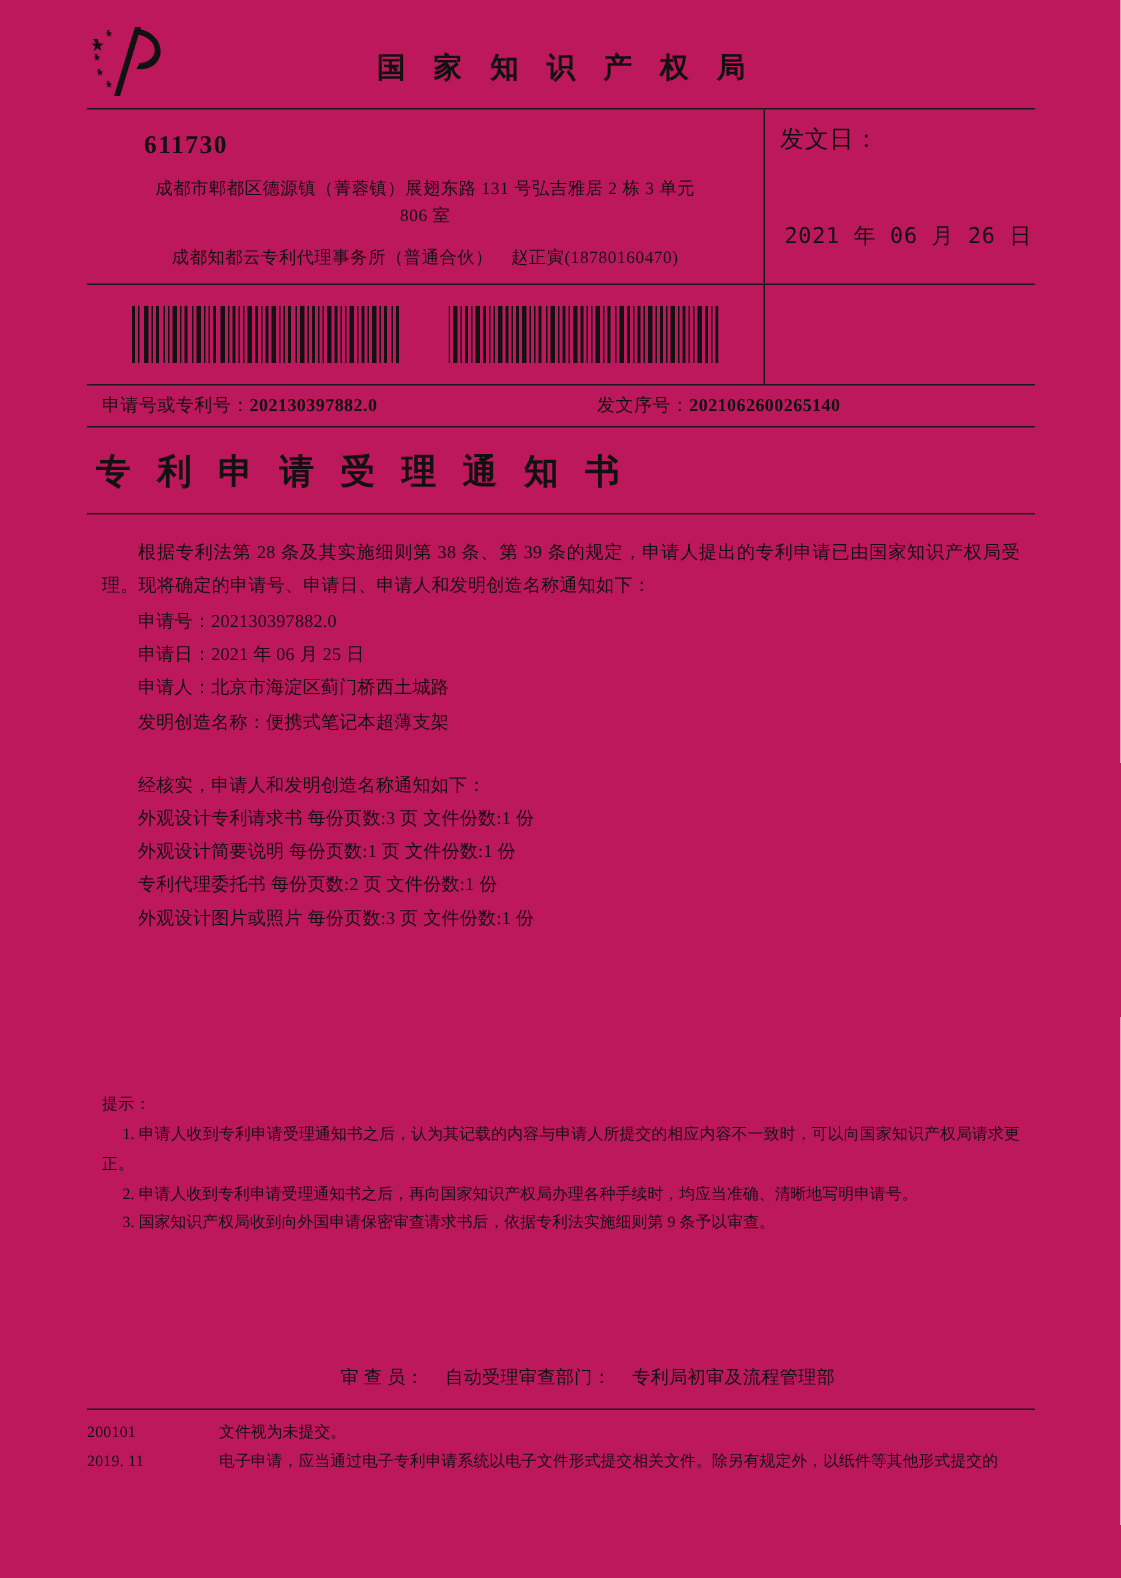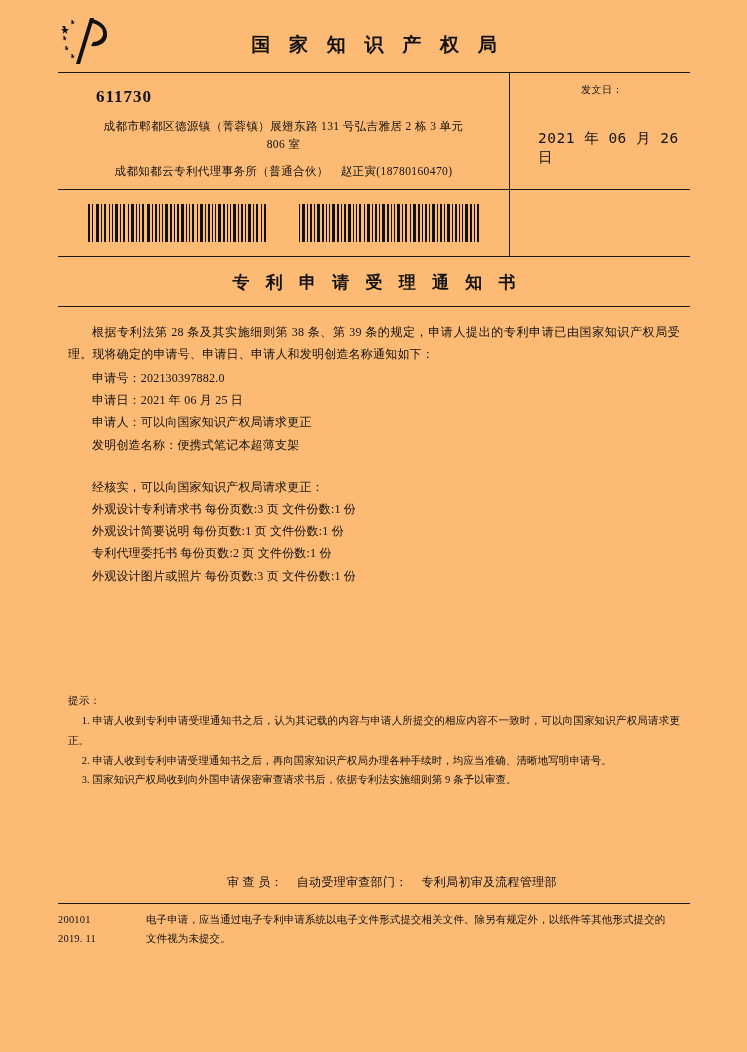--- a/index.html
+++ b/index.html
@@ -9,21 +9,21 @@
   }
   body {
     font-family: "Liberation Serif", serif;
     color: #111;
   }
   .page {
     position: relative;
     width: 747px;
     height: 1052px;
     margin: 0 auto;
-    background: #fdba74;
+    background: #be185d;
     overflow: hidden;
   }
   .doc {
     position: absolute;
     left: 58px;
     top: 14px;
     width: 632px;
   }
 
   
@@ -82,27 +82,26 @@
     margin-top: 10px;
     letter-spacing: 0.4px;
   }
   .addr-right {
     flex: 1;
     box-sizing: border-box;
     padding: 10px 6px 6px 10px;
     position: relative;
   }
   .issue-label {
-    font-size: 10px;
+    font-size: 16px;
     letter-spacing: 0.5px;
-    text-align: center;
   }
   .issue-date {
     position: absolute;
-    left: 28px;
+    left: 13px;
     bottom: 22px;
     font-family: "DejaVu Sans Mono", monospace;
     font-size: 14.5px;
     letter-spacing: 0.5px;
   }
 
   
   .bar-row {
     display: flex;
     border-bottom: 1.2px solid #1a1a1a;
@@ -142,22 +141,22 @@
   .num-right {
     flex: 1;
     letter-spacing: 0.3px;
   }
   .num-val {
     font-weight: bold;
   }
 
   
   .doc-title {
-    text-align: center;
-    font-size: 17px;
+    text-align: left;
+    font-size: 23px;
     font-weight: bold;
     letter-spacing: 6px;
     padding: 14px 0 12px 6px;
     border-bottom: 1.2px solid #1a1a1a;
   }
 
   
   .body {
     padding: 14px 10px 0 10px;
     font-size: 12px;
@@ -380,33 +379,41 @@
             <rect x="166" y="0" width="3" height="38"></rect>
               <rect x="171" y="0" width="2" height="38"></rect>
             <rect x="175" y="0" width="1" height="38"></rect>
               <rect x="178" y="0" width="2" height="38"></rect>
           </g>
         </svg>
       </div>
       <div class="bar-right"></div>
     </div>
 
+    <div class="num-row">
+      <div class="num-left">
+        <span>申请号或专利号：</span><span class="num-val">202130397882.0</span>
+      </div>
+      <div class="num-right">
+        <span>发文序号：</span><span class="num-val">2021062600265140</span>
+      </div>
+    </div>
 
     <div class="doc-title">专 利 申 请 受 理 通 知 书</div>
 
     <div class="body">
       <div class="para">根据专利法第 28 条及其实施细则第 38 条、第 39 条的规定，申请人提出的专利申请已由国家知识产权局受理。现将确定的申请号、申请日、申请人和发明创造名称通知如下：</div>
       <div class="field-list">
         <div>申请号：202130397882.0</div>
         <div>申请日：2021 年 06 月 25 日</div>
-        <div>申请人：可以向国家知识产权局请求更正</div>
+        <div>申请人：北京市海淀区蓟门桥西土城路</div>
         <div>发明创造名称：便携式笔记本超薄支架</div>
       </div>
       <div class="confirm-block">
-        <div>经核实，可以向国家知识产权局请求更正：</div>
+        <div>经核实，申请人和发明创造名称通知如下：</div>
         <div>外观设计专利请求书 每份页数:3 页 文件份数:1 份</div>
         <div>外观设计简要说明 每份页数:1 页 文件份数:1 份</div>
         <div>专利代理委托书 每份页数:2 页 文件份数:1 份</div>
         <div>外观设计图片或照片 每份页数:3 页 文件份数:1 份</div>
       </div>
     </div>
 
     <div class="notes">
       <div class="notes-label">提示：</div>
       <div class="note-item">1. 申请人收到专利申请受理通知书之后，认为其记载的内容与申请人所提交的相应内容不一致时，可以向国家知识产权局请求更正。</div>
@@ -422,19 +429,19 @@
         <span>审查部门：</span><span class="sp"></span><span>专利局初审及流程管理部</span>
       </div>
     </div>
 
     <div class="footer">
       <div class="footer-codes">
         <div>200101</div>
         <div>2019. 11</div>
       </div>
       <div class="footer-text">
+        <div>文件视为未提交。</div>
         <div>电子申请，应当通过电子专利申请系统以电子文件形式提交相关文件。除另有规定外，以纸件等其他形式提交的</div>
-        <div>文件视为未提交。</div>
       </div>
     </div>
 
   </div>
 </div>
 
 </body></html>

